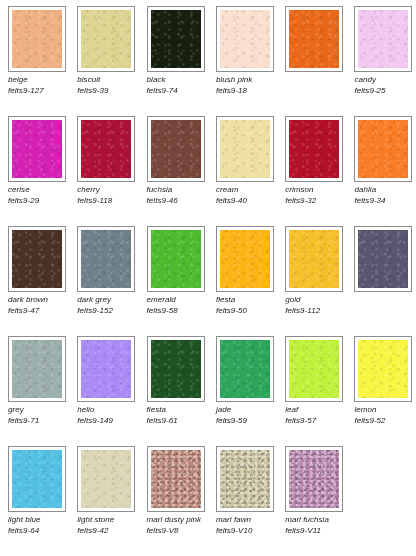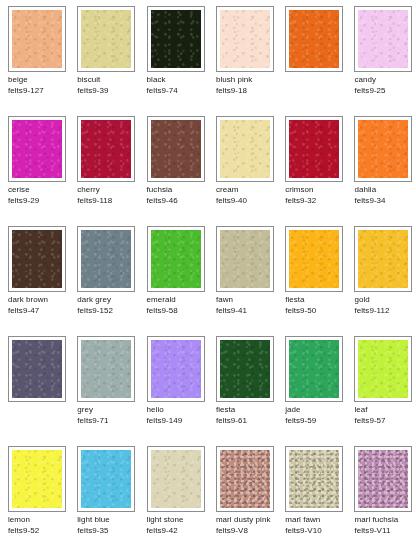--- a/index.html
+++ b/index.html
@@ -13,20 +13,21 @@
     font-family: "Liberation Sans", sans-serif;
     -webkit-font-smoothing: antialiased;
   }
 
   #swatch-grid {
     display: grid;
     grid-template-columns: repeat(6, 69.3px);
     grid-template-rows: repeat(5, 110px);
     padding: 6px 0 0 8px;
     box-sizing: border-box;
+    font-style: italic;
   }
 
   .swatch-cell {
     position: relative;
     width: 69.3px;
     height: 110px;
     box-sizing: border-box;
   }
 
   
@@ -218,29 +219,20 @@
       <div class="swatch-frame">
         <div class="swatch-color" style="background-color: rgb(76, 187, 45);"></div>
       </div>
       <div class="swatch-labels">
         <span class="swatch-name">emerald</span>
         <span class="swatch-code">felts9-58</span>
       </div>
     </div>
     <div class="swatch-cell">
       <div class="swatch-frame">
-        <div class="swatch-color" style="background-color: rgb(194, 189, 152);"></div>
-      </div>
-      <div class="swatch-labels">
-        <span class="swatch-name">fawn</span>
-        <span class="swatch-code">felts9-41</span>
-      </div>
-    </div>
-    <div class="swatch-cell">
-      <div class="swatch-frame">
         <div class="swatch-color" style="background-color: rgb(252, 180, 22);"></div>
       </div>
       <div class="swatch-labels">
         <span class="swatch-name">fiesta</span>
         <span class="swatch-code">felts9-50</span>
       </div>
     </div>
     <div class="swatch-cell">
       <div class="swatch-frame">
         <div class="swatch-color" style="background-color: rgb(246, 192, 42);"></div>
@@ -308,21 +300,21 @@
         <span class="swatch-name">lemon</span>
         <span class="swatch-code">felts9-52</span>
       </div>
     </div>
     <div class="swatch-cell">
       <div class="swatch-frame">
         <div class="swatch-color" style="background-color: rgb(84, 193, 228);"></div>
       </div>
       <div class="swatch-labels">
         <span class="swatch-name">light blue</span>
-        <span class="swatch-code">felts9-35</span>
+        <span class="swatch-code">felts9-64</span>
       </div>
     </div>
     <div class="swatch-cell">
       <div class="swatch-frame">
         <div class="swatch-color" style="background-color: rgb(220, 214, 183);"></div>
       </div>
       <div class="swatch-labels">
         <span class="swatch-name">light stone</span>
         <span class="swatch-code">felts9-42</span>
       </div>

